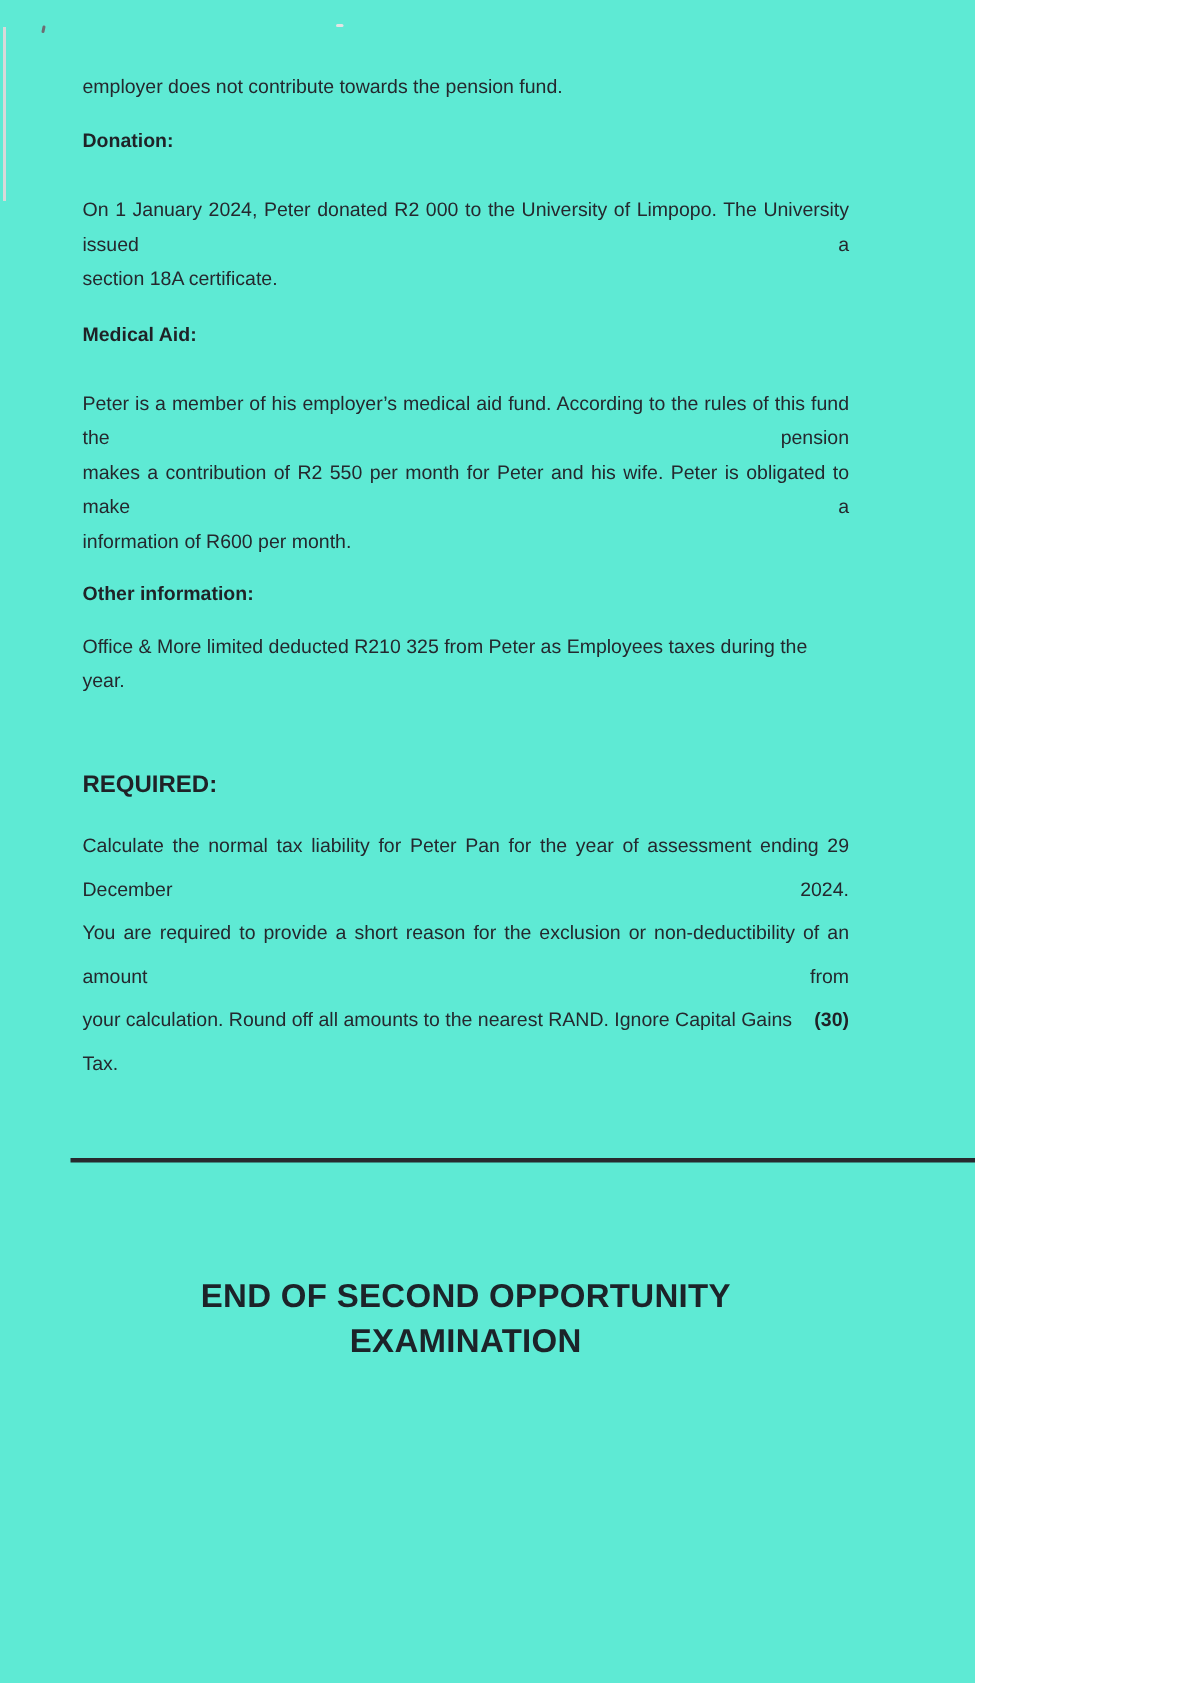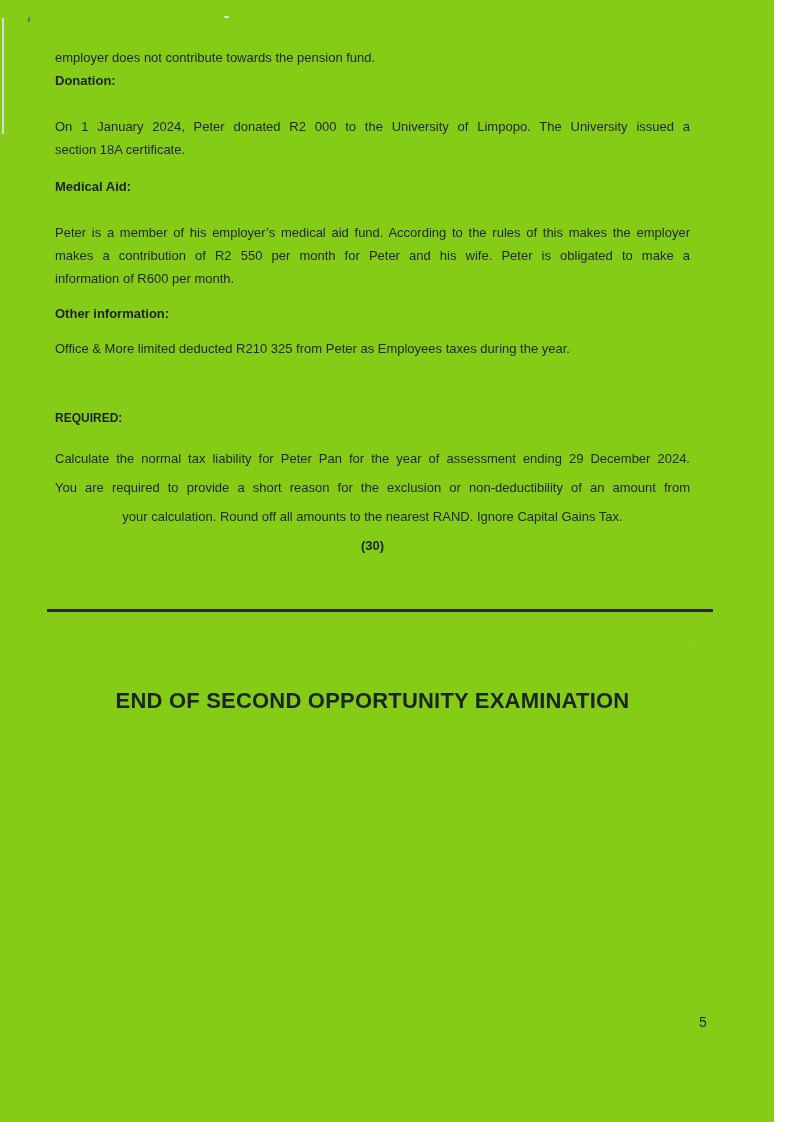--- a/index.html
+++ b/index.html
@@ -1,20 +1,20 @@
 <!DOCTYPE html>
 <html><head>
 <meta charset="utf-8">
 <style>
   html, body { margin: 0; padding: 0; background: #ffffff; }
   .page {
     position: relative;
-    width: 774px;
+    width: 650px;
     height: 1122px;
-    background: #84cc16;
+    background: #5eead4;
     box-sizing: border-box;
     padding: 46px 84px 0 55px;
     font-family: "Liberation Sans", sans-serif;
     color: #25282e;
     overflow: hidden;
   }
   .body-text {
     font-size: 13px;
     line-height: 23px;
     margin: 0;
@@ -26,36 +26,35 @@
     text-align-last: justify;
   }
   .heading {
     font-size: 13px;
     line-height: 23px;
     font-weight: bold;
     color: #1f2227;
     margin: 0;
   }
   .required-heading {
-    font-size: 12px;
+    font-size: 16px;
     line-height: 25px;
     font-weight: bold;
     color: #1f2227;
     margin: 46px 0 0 0;
   }
   .required-para {
     font-size: 13px;
     line-height: 29px;
     margin: 13px 0 0 0;
   }
   .marks-line {
     display: flex;
     justify-content: space-between;
-    align-items: center;
-    flex-direction: column;
+    align-items: flex-start;
   }
   .marks {
     font-weight: bold;
     color: #1f2227;
   }
   .divider {
     border: none;
     height: 3px;
     background: #27292e;
     width: 666px;
@@ -107,21 +106,21 @@
   }
   .artifact-dot-right {
     position: absolute;
     left: 693px;
     top: 643px;
     width: 2px;
     height: 2px;
     background: #a8a8ab;
     border-radius: 50%;
   }
-  .mt13 { }
+  .mt13 { margin-top: 13px; }
   .mt11 { margin-top: 23px; }
   .mt14 { margin-top: 14px; }
   .mt12 { margin-top: 12px; }
 </style>
 </head>
 <body>
 
 <div class="page">
 
   <div class="artifact-left-line"></div>
@@ -136,21 +135,21 @@
   <p class="heading mt13">Donation:</p>
 
   <p class="body-text mt11">
     <span class="jline">On 1 January 2024, Peter donated R2 000 to the University of Limpopo. The University issued a</span>
     <span class="line">section 18A certificate.</span>
   </p>
 
   <p class="heading mt14">Medical Aid:</p>
 
   <p class="body-text mt11">
-    <span class="jline">Peter is a member of his employer’s medical aid fund. According to the rules of this makes the employer</span>
+    <span class="jline">Peter is a member of his employer’s medical aid fund. According to the rules of this fund the pension</span>
     <span class="jline">makes a contribution of R2 550 per month for Peter and his wife. Peter is obligated to make a</span>
     <span class="line">information of R600 per month.</span>
   </p>
 
   <p class="heading mt12">Other information:</p>
 
   <p class="body-text mt12">
     <span class="line">Office &amp; More limited deducted R210 325 from Peter as Employees taxes during the year.</span>
   </p>
 

